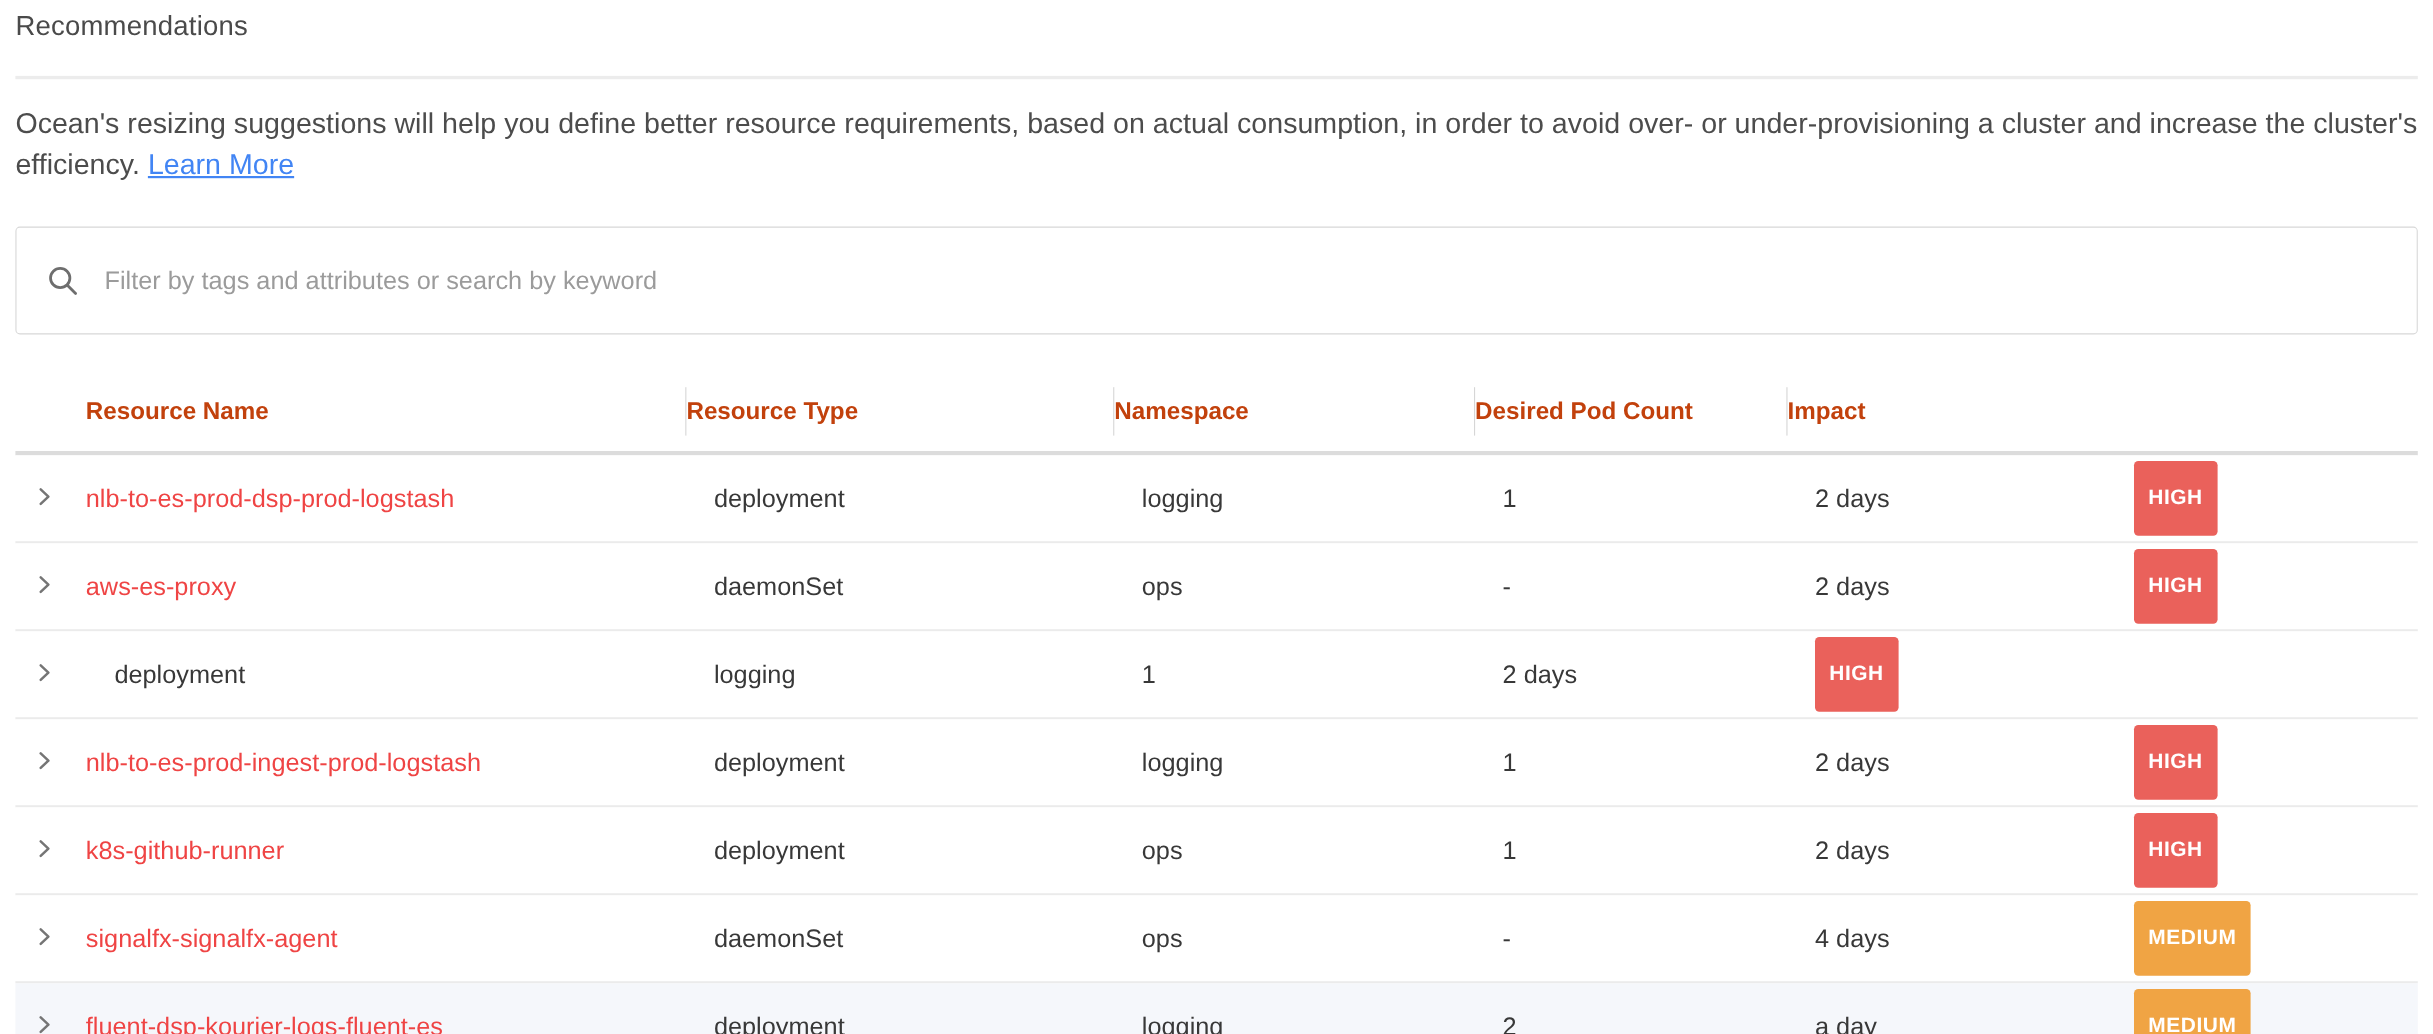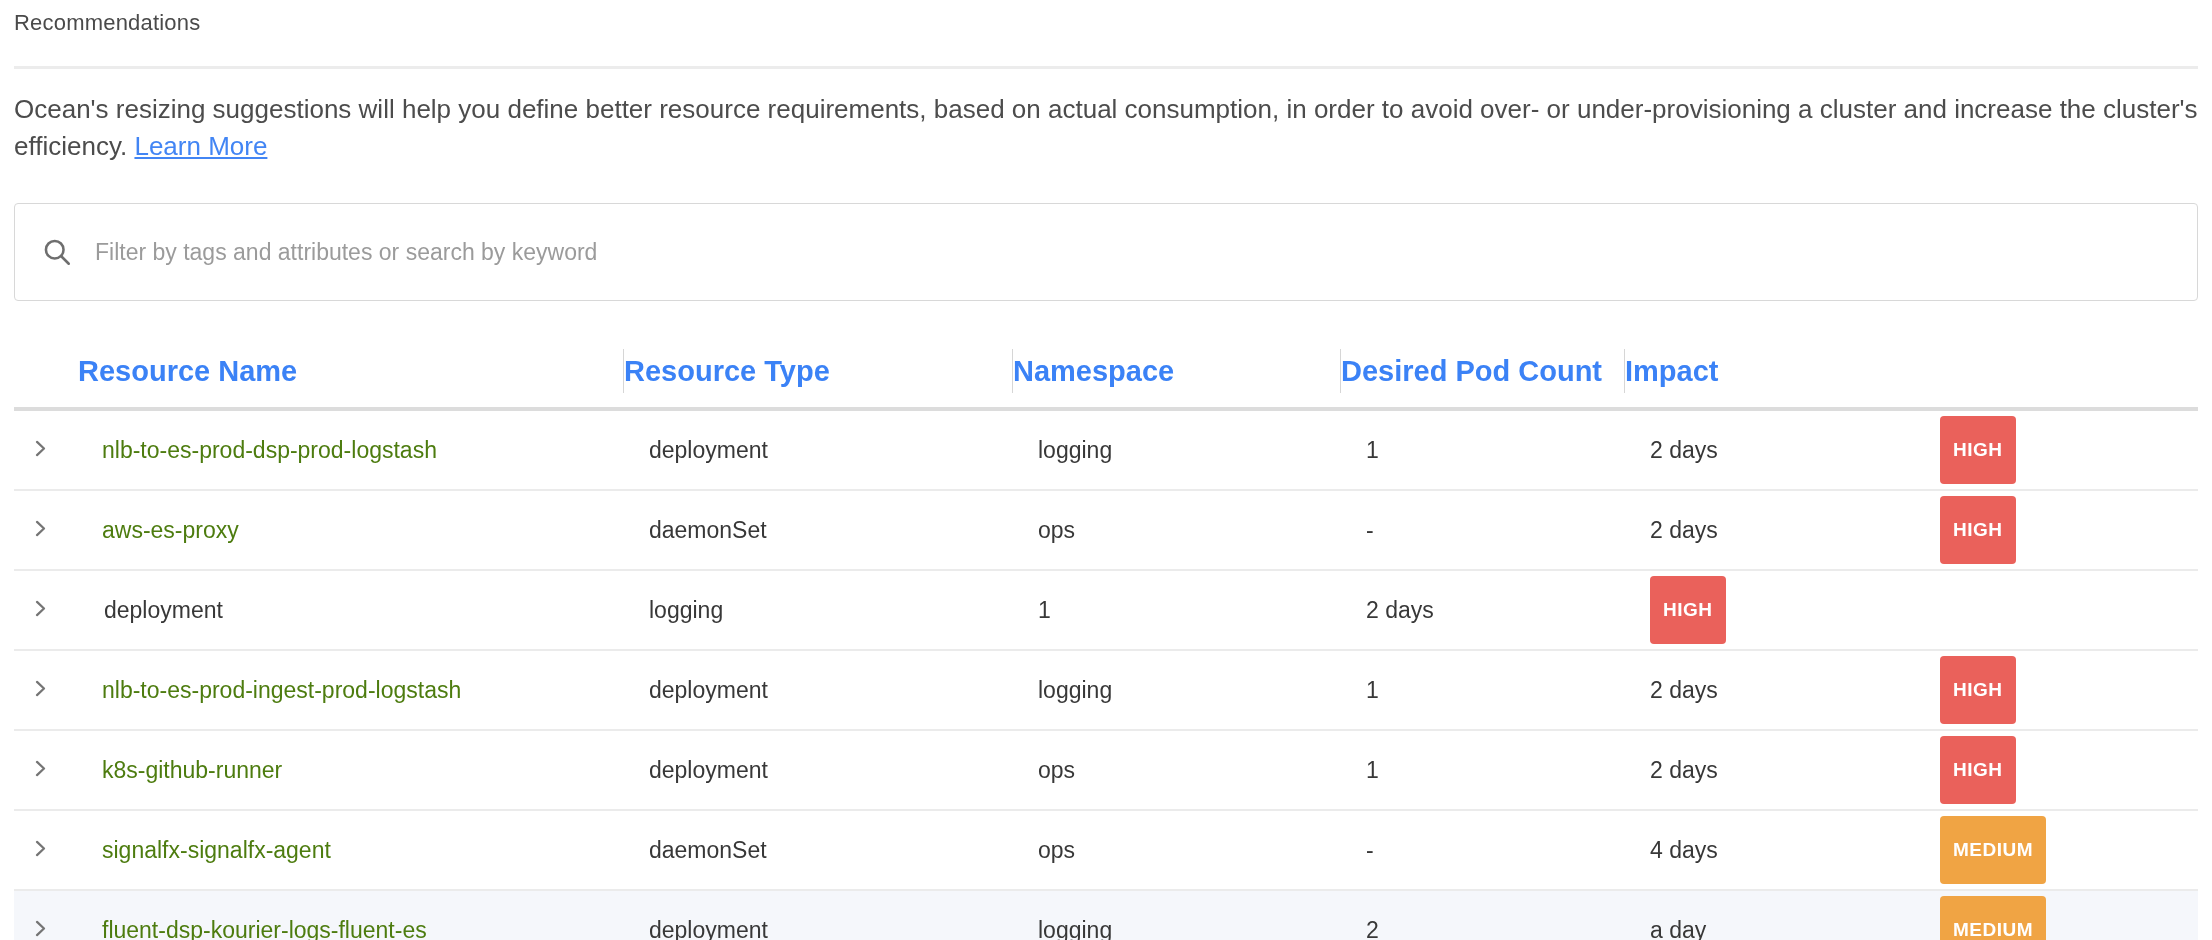--- a/index.html
+++ b/index.html
@@ -7,21 +7,21 @@
     width: 2212px; height: 940px;
     overflow: hidden;
     background: #ffffff;
     font-family: "Liberation Sans", "DejaVu Sans", sans-serif;
     color: #4d4d4d;
   }
   .page { padding: 10px 14px 0 14px; }
 
   
   .page-title {
-    font-size: 22px;
+    font-size: 25px;
     font-weight: 400;
     color: #4a4a4a;
     letter-spacing: 0.2px;
   }
   .title-divider {
     margin-top: 30px;
     border: none;
     border-top: 3px solid #ececec;
   }
   .description {
@@ -64,22 +64,22 @@
   .rec-table { margin-top: 34px; }
   .grid-row {
     display: grid;
     grid-template-columns: 64px 545px 389px 328px 284px 290px auto;
     align-items: center;
   }
   .thead {
     height: 76px;
     border-bottom: 4px solid #dcdcdc;
     font-weight: 700;
-    color: #3b82f6;
-    font-size: 29px;
+    color: #c2410c;
+    font-size: 22px;
   }
   .thead .th { display: flex; align-items: center; height: 44px; }
   .thead .th.first { padding-left: 0; border-left: none; }
   .thead .th.with-divider { border-left: 1px solid #d6d6d6; }
 
   .trow {
     height: 80px;
     border-bottom: 2px solid #ebebeb;
     font-size: 23px;
     color: #383838;
@@ -87,24 +87,23 @@
   }
   .trow .cell { padding-left: 26px; }
   .trow .cell.chev-cell { padding-left: 4px; display: flex; align-items: center; }
   .trow .cell.name-cell { padding-left: 0; }
   .chevron-btn {
     background: none; border: none; cursor: pointer;
     display: flex; align-items: center; justify-content: center;
     width: 44px; height: 44px;
   }
   .name-link {
-    color: #4d7c0f;
+    color: #ef4444;
     text-decoration: none;
     cursor: pointer;
-    margin-left: 24px;
   }
   .trow.highlighted { background: #f5f7fb; }
   .trow.highlighted .name-link { text-decoration: underline; }
 
   .badge {
     display: inline-block;
     color: #ffffff;
     font-weight: 700;
     font-size: 19px;
     letter-spacing: 0.5px;

